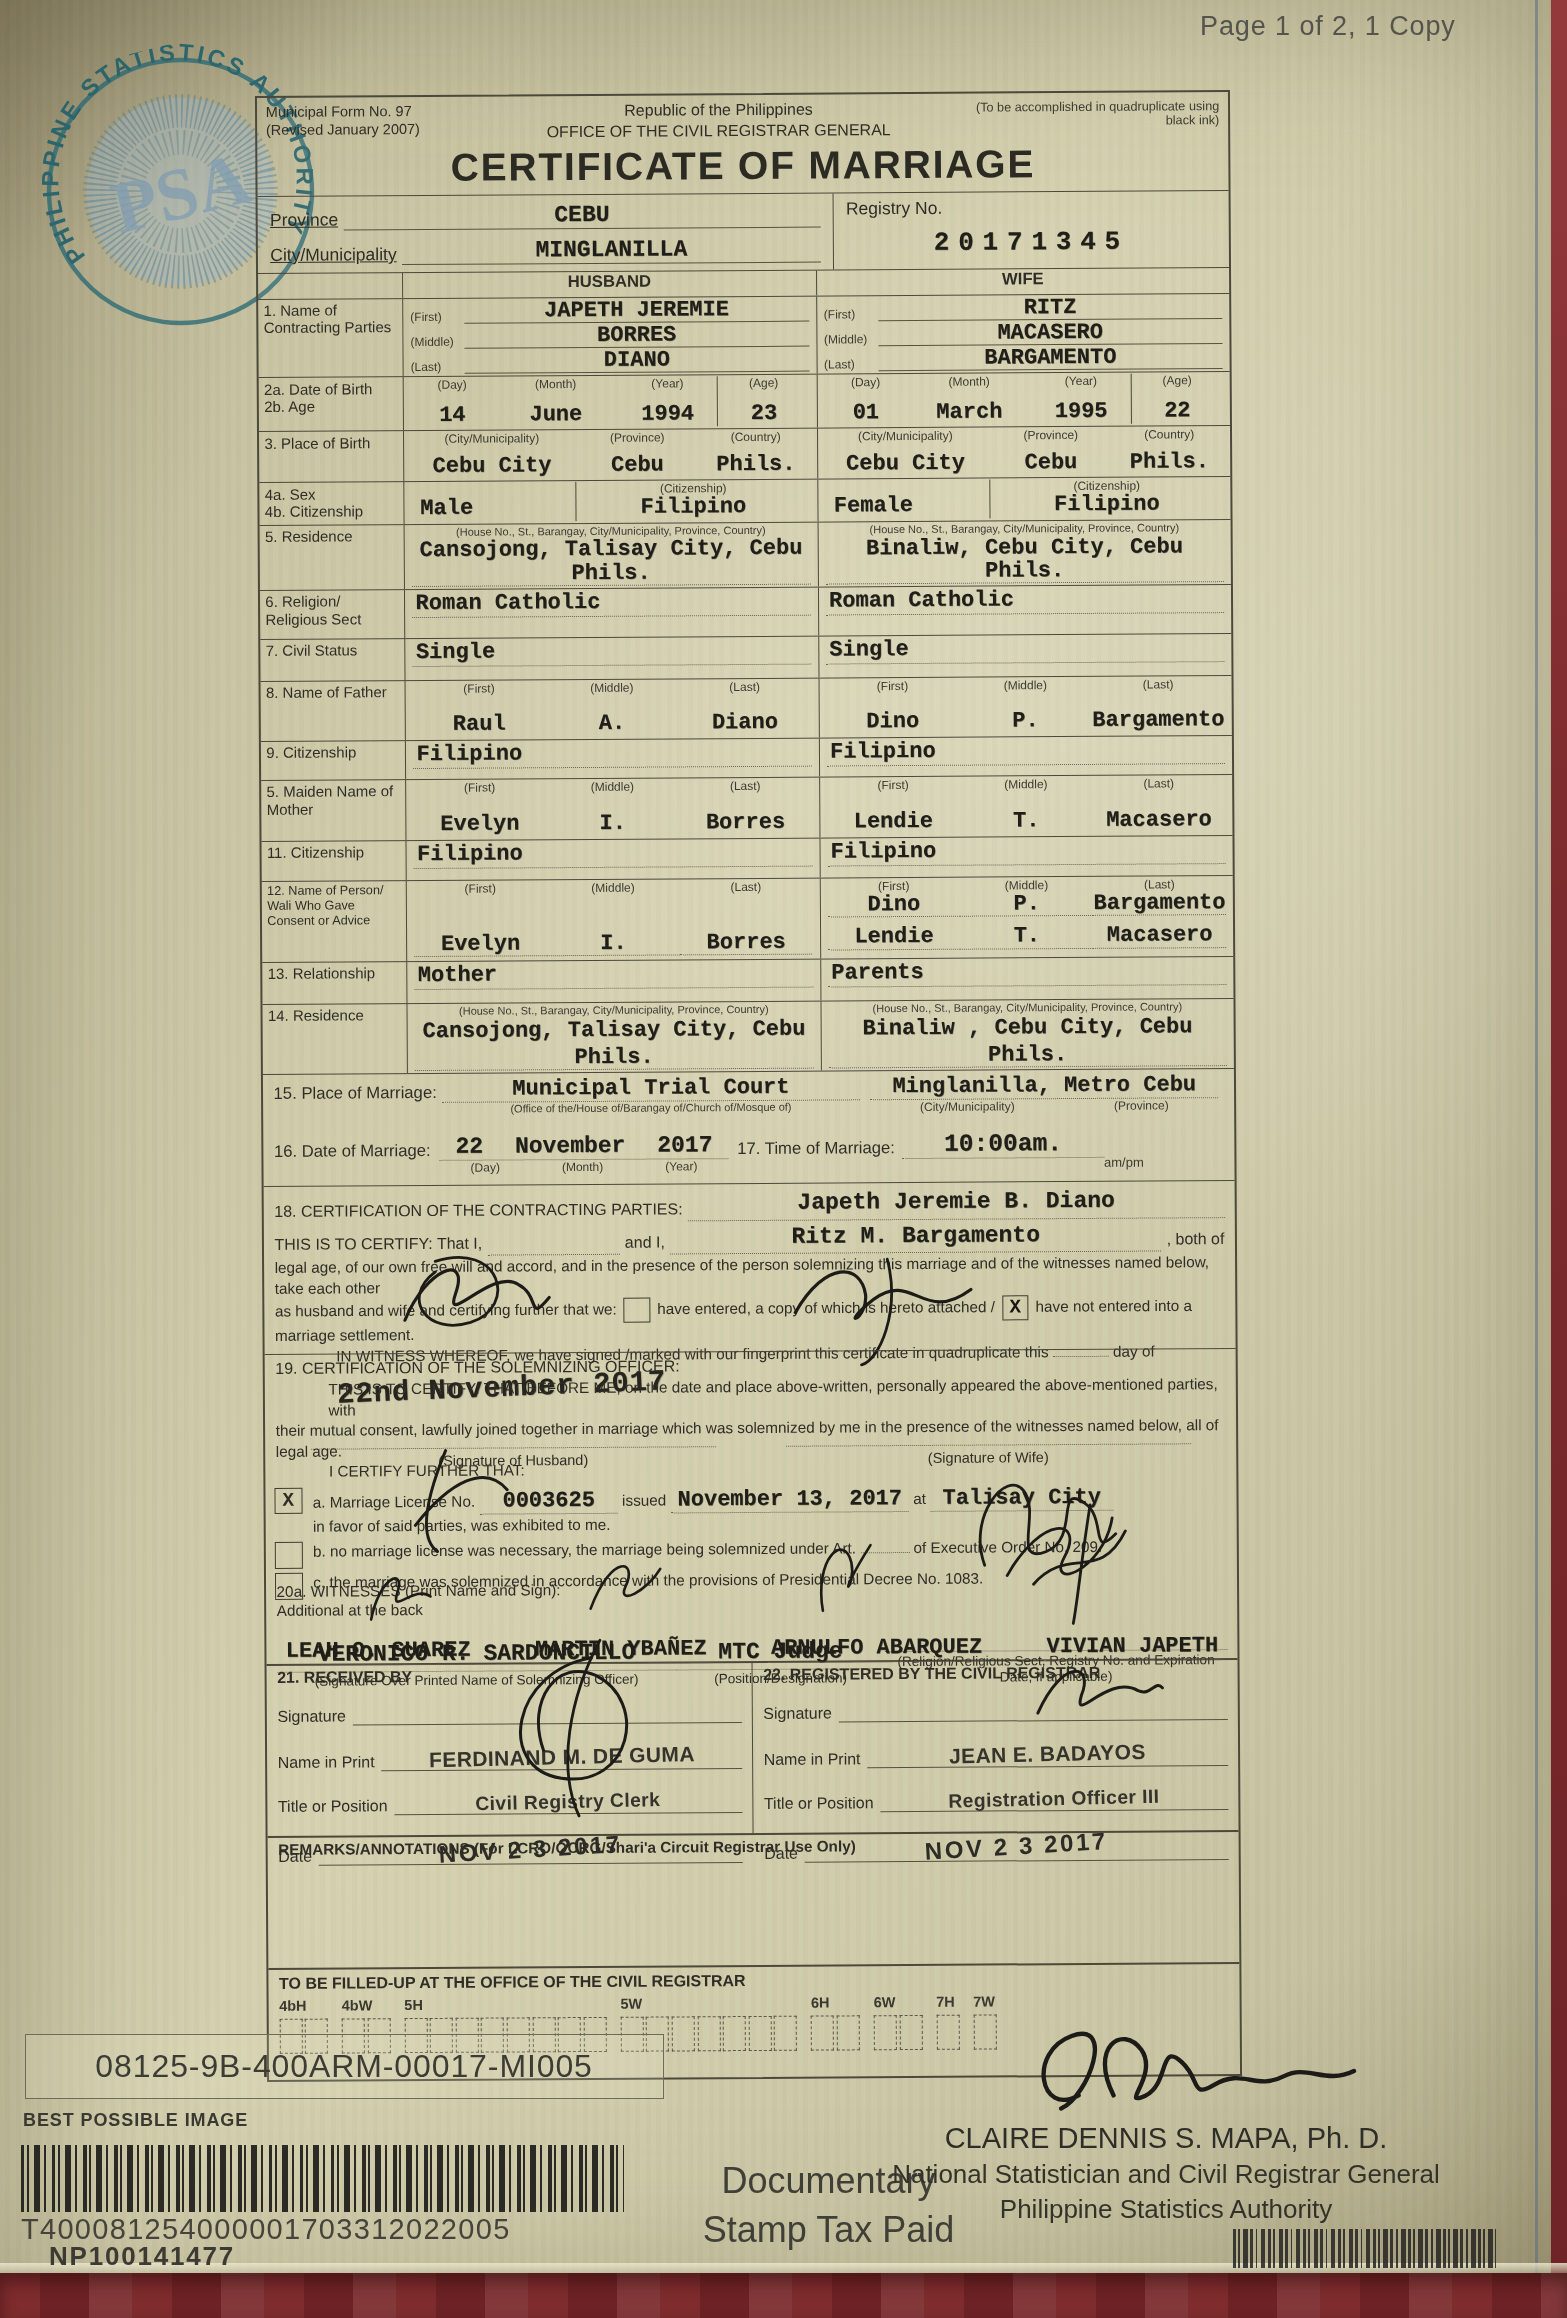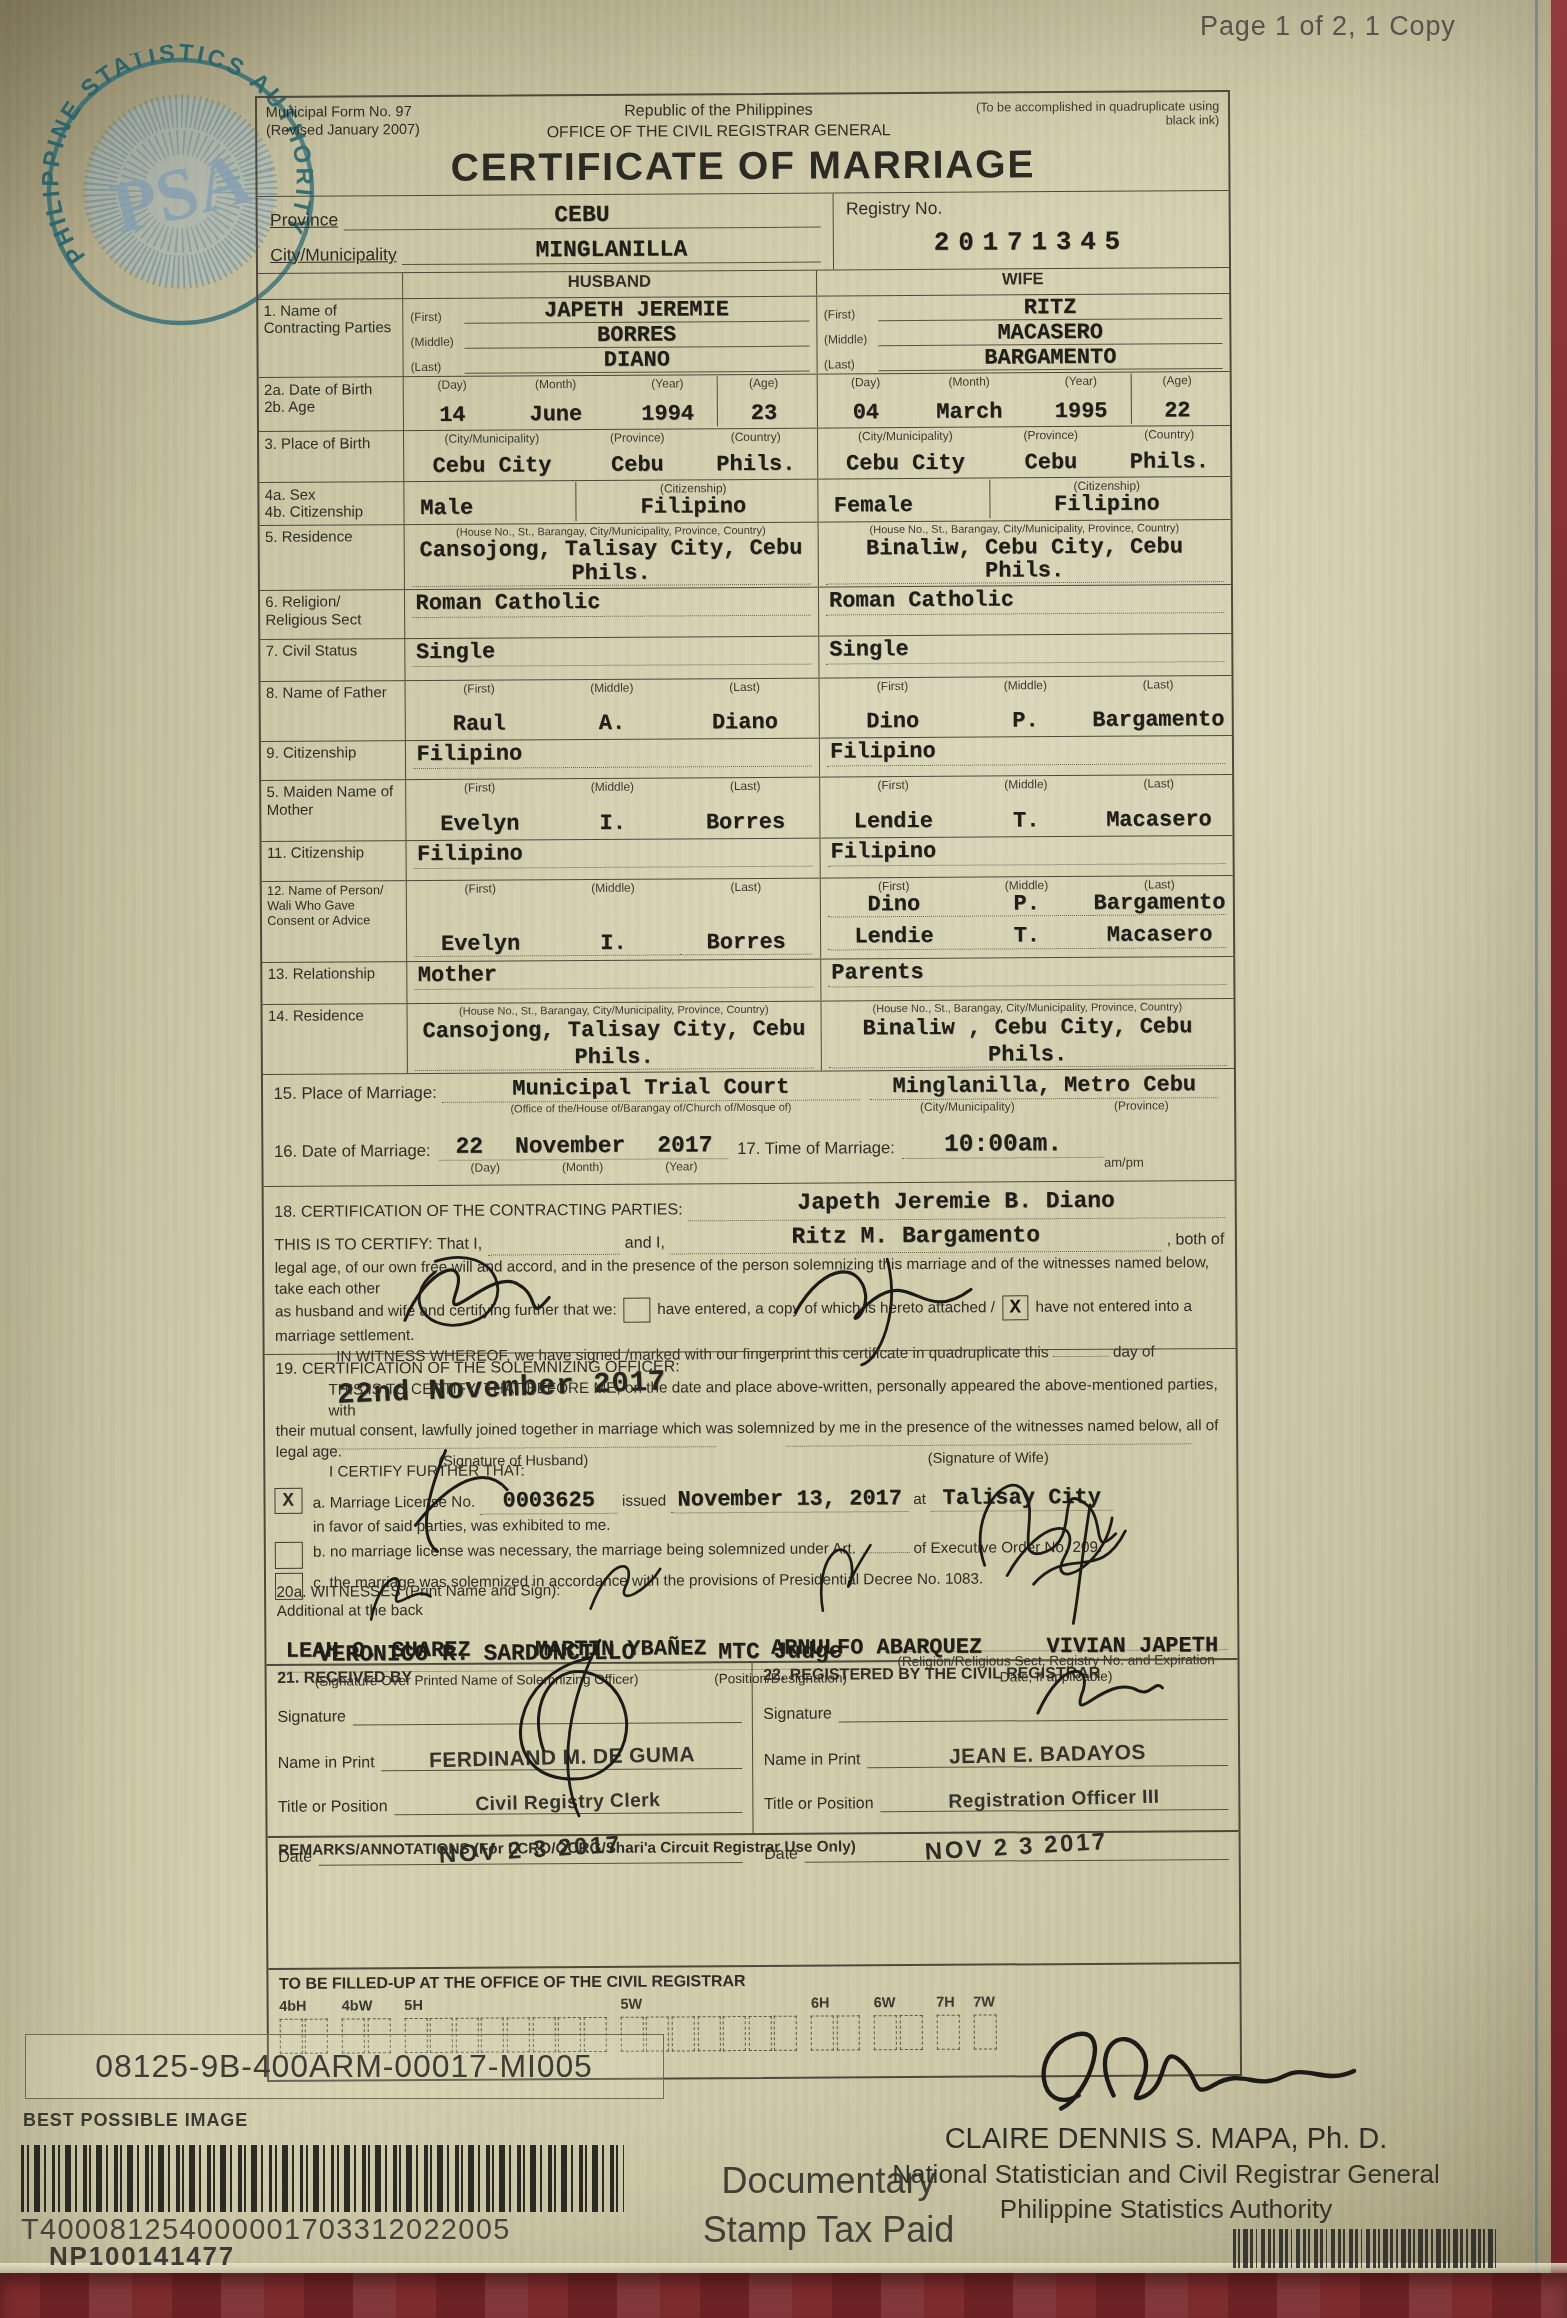--- a/index.html
+++ b/index.html
@@ -263,21 +263,21 @@
           <div class="col" style="flex:2.2;border-left:1.8px solid var(--ln)">
               <span class="sub">(Age)</span>
               <span class="val26 tw">23</span>
             </div>
         </div>
       </div>
       <div class="dcell">
         <div class="cols">
           <div class="col" style="flex:2">
               <span class="sub">(Day)</span>
-              <span class="val26 tw">04</span>
+              <span class="val26 tw">01</span>
             </div>
           <div class="col" style="flex:3">
               <span class="sub">(Month)</span>
               <span class="val26 tw">March</span>
             </div>
           <div class="col" style="flex:2.4">
               <span class="sub">(Year)</span>
               <span class="val26 tw">1995</span>
             </div>
           <div class="col" style="flex:2.2;border-left:1.8px solid var(--ln)">

